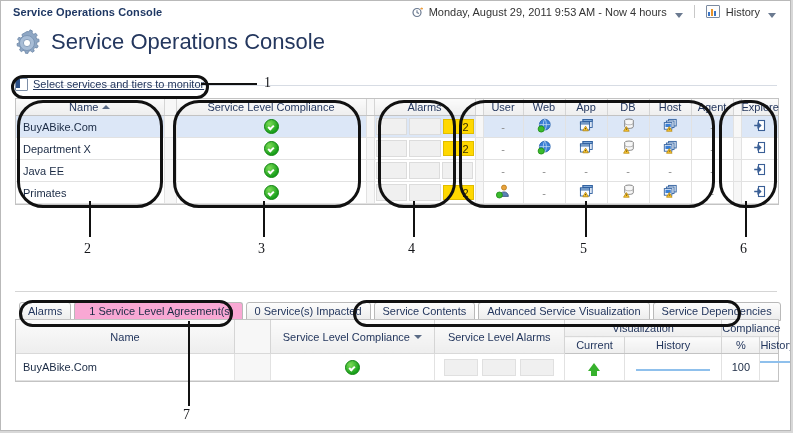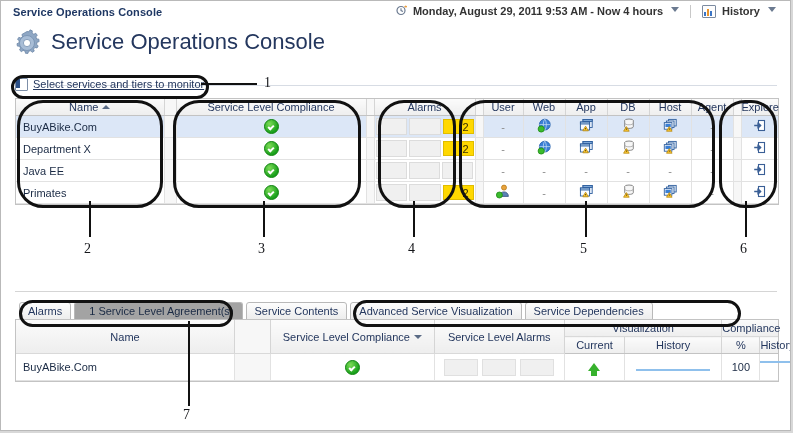--- a/index.html
+++ b/index.html
@@ -23,22 +23,22 @@
     position:absolute;left:0;top:0;width:789px;height:24px;
     background:#ffffff;
   }
   .topbar-title{
     position:absolute;left:12px;top:5px;
     font-size:11px;font-weight:bold;color:#1f3864;
     letter-spacing:0.1px;
   }
   .topbar-right{
     position:absolute;right:14px;top:4px;
-    display:flex;align-items:flex-start;gap:6px;
-    font-size:11px;color:#333;font-weight:bold;
+    display:flex;align-items:flex-end;gap:6px;
+    font-size:11px;color:#333;
   }
   .clock-icon{
     display:inline-block;width:11px;height:11px;position:relative;color:#6b7a90;
     font-size:11px;line-height:11px;
   }
   .caret-dn{
     display:inline-block;width:0;height:0;
     border-left:4px solid transparent;border-right:4px solid transparent;
     border-top:5px solid #6b7a90;margin-left:2px;margin-top:2px;
   }
@@ -165,21 +165,21 @@
     position:absolute;left:18px;top:301px;display:flex;align-items:flex-end;gap:3px;
   }
   .tab{
     background:linear-gradient(#fdfdfd,#ececec);
     border:1px solid #b9b9b9;border-bottom:1px solid #b9b9b9;
     border-radius:3px 3px 0 0;
     height:17px;line-height:17px;padding:0 8px;font-size:11px;color:#24375e;
     cursor:pointer;white-space:nowrap;
   }
   .tab.active{
-    background:#a3a3a3;border-bottom-color:#ffffff;color:#1a2a44;padding-left:14px;
+    background:#f9a8d4;border-bottom-color:#ffffff;color:#1a2a44;padding-left:14px;
   }
 
   .grid2{
     position:absolute;left:14px;top:318px;width:762px;
     border:1px solid #c3c3c3;background:#fff;
   }
   .grid2 table{border-collapse:collapse;width:762px;table-layout:fixed;}
   .grid2 th{
     background:linear-gradient(#fbfbfb,#eeeeee);
     border-right:1px solid #d5d5d5;border-bottom:1px solid #c3c3c3;
@@ -492,20 +492,21 @@
   <div class="callout-num" style="left:579px;top:240px;">5</div>
 
   <div class="oval" style="left:718px;top:99px;width:52px;height:102px;"></div>
   <div class="lead" style="left:744px;top:200px;height:36px;"></div>
   <div class="callout-num" style="left:739px;top:240px;">6</div>
 
   <div class="lower-rule"></div>
   <div class="tabs">
       <div class="tab">Alarms</div>
       <div class="tab active">1 Service Level Agreement(s)</div>
+      <div class="tab">0 Service(s) Impacted</div>
       <div class="tab">Service Contents</div>
       <div class="tab">Advanced Service Visualization</div>
       <div class="tab">Service Dependencies</div>
     </div>
 
   <div class="grid2">
     <table>
       <colgroup>
         <col style="width:218px">
           <col style="width:36px">

